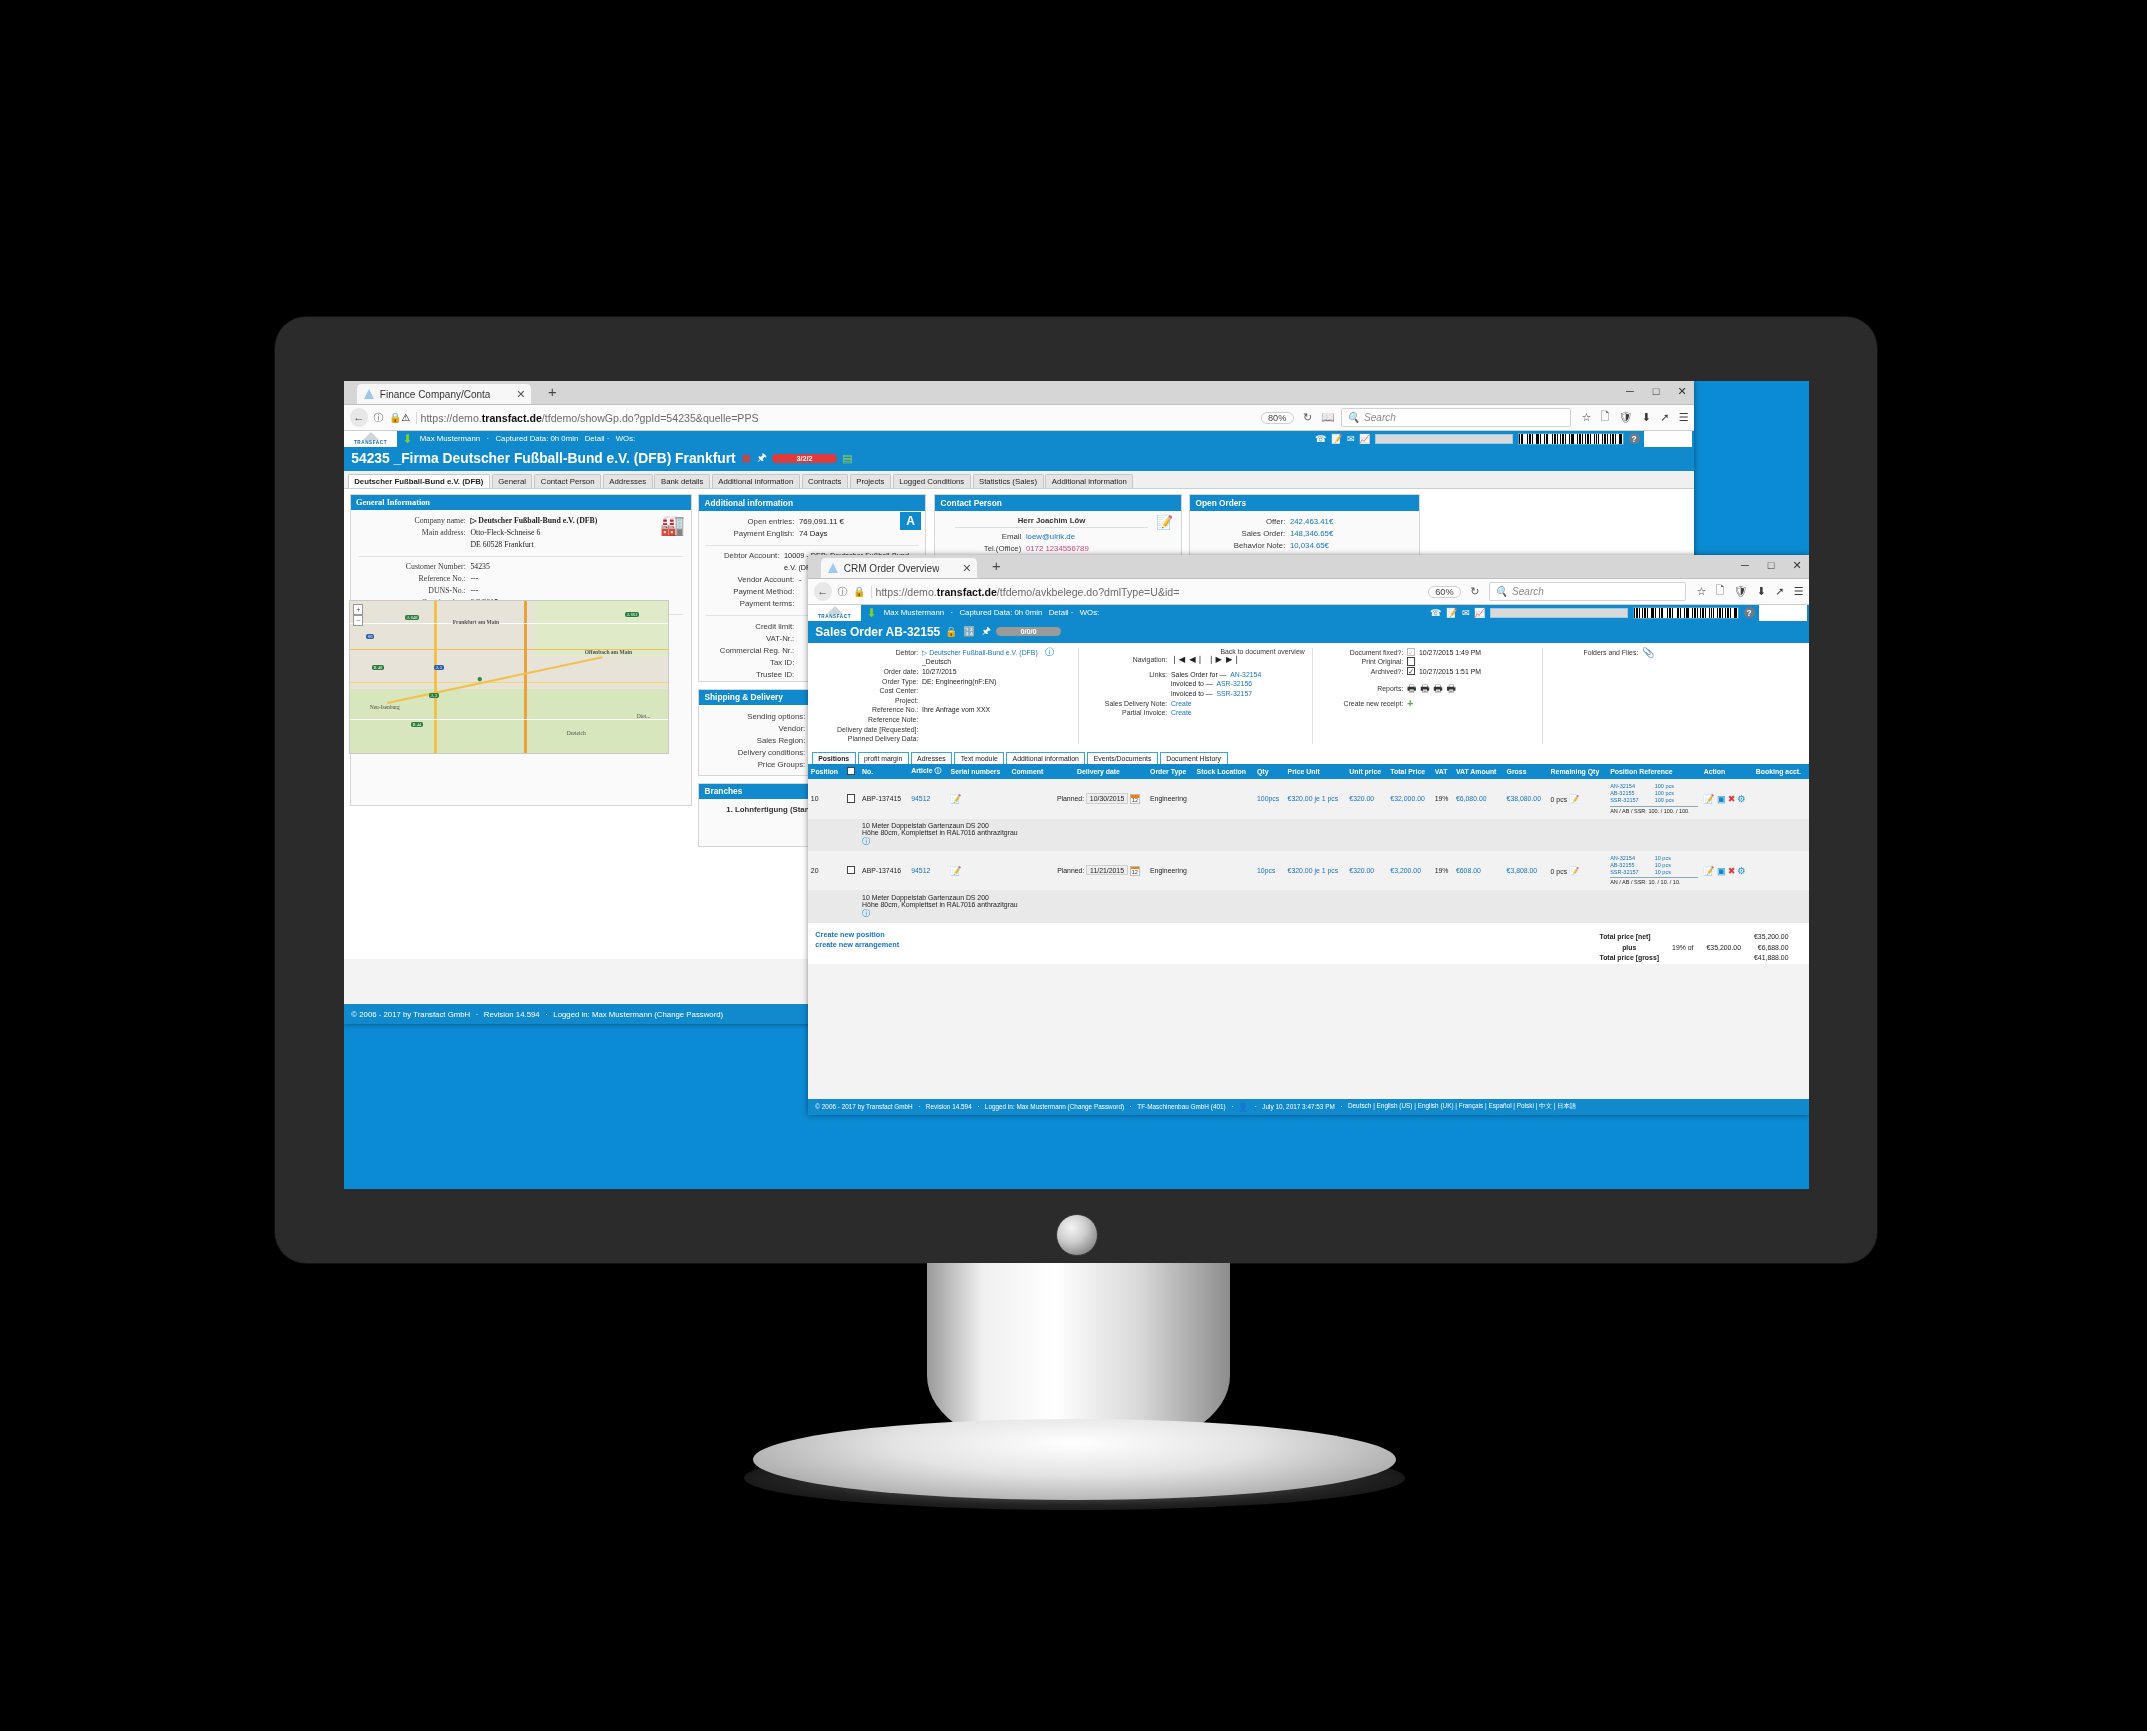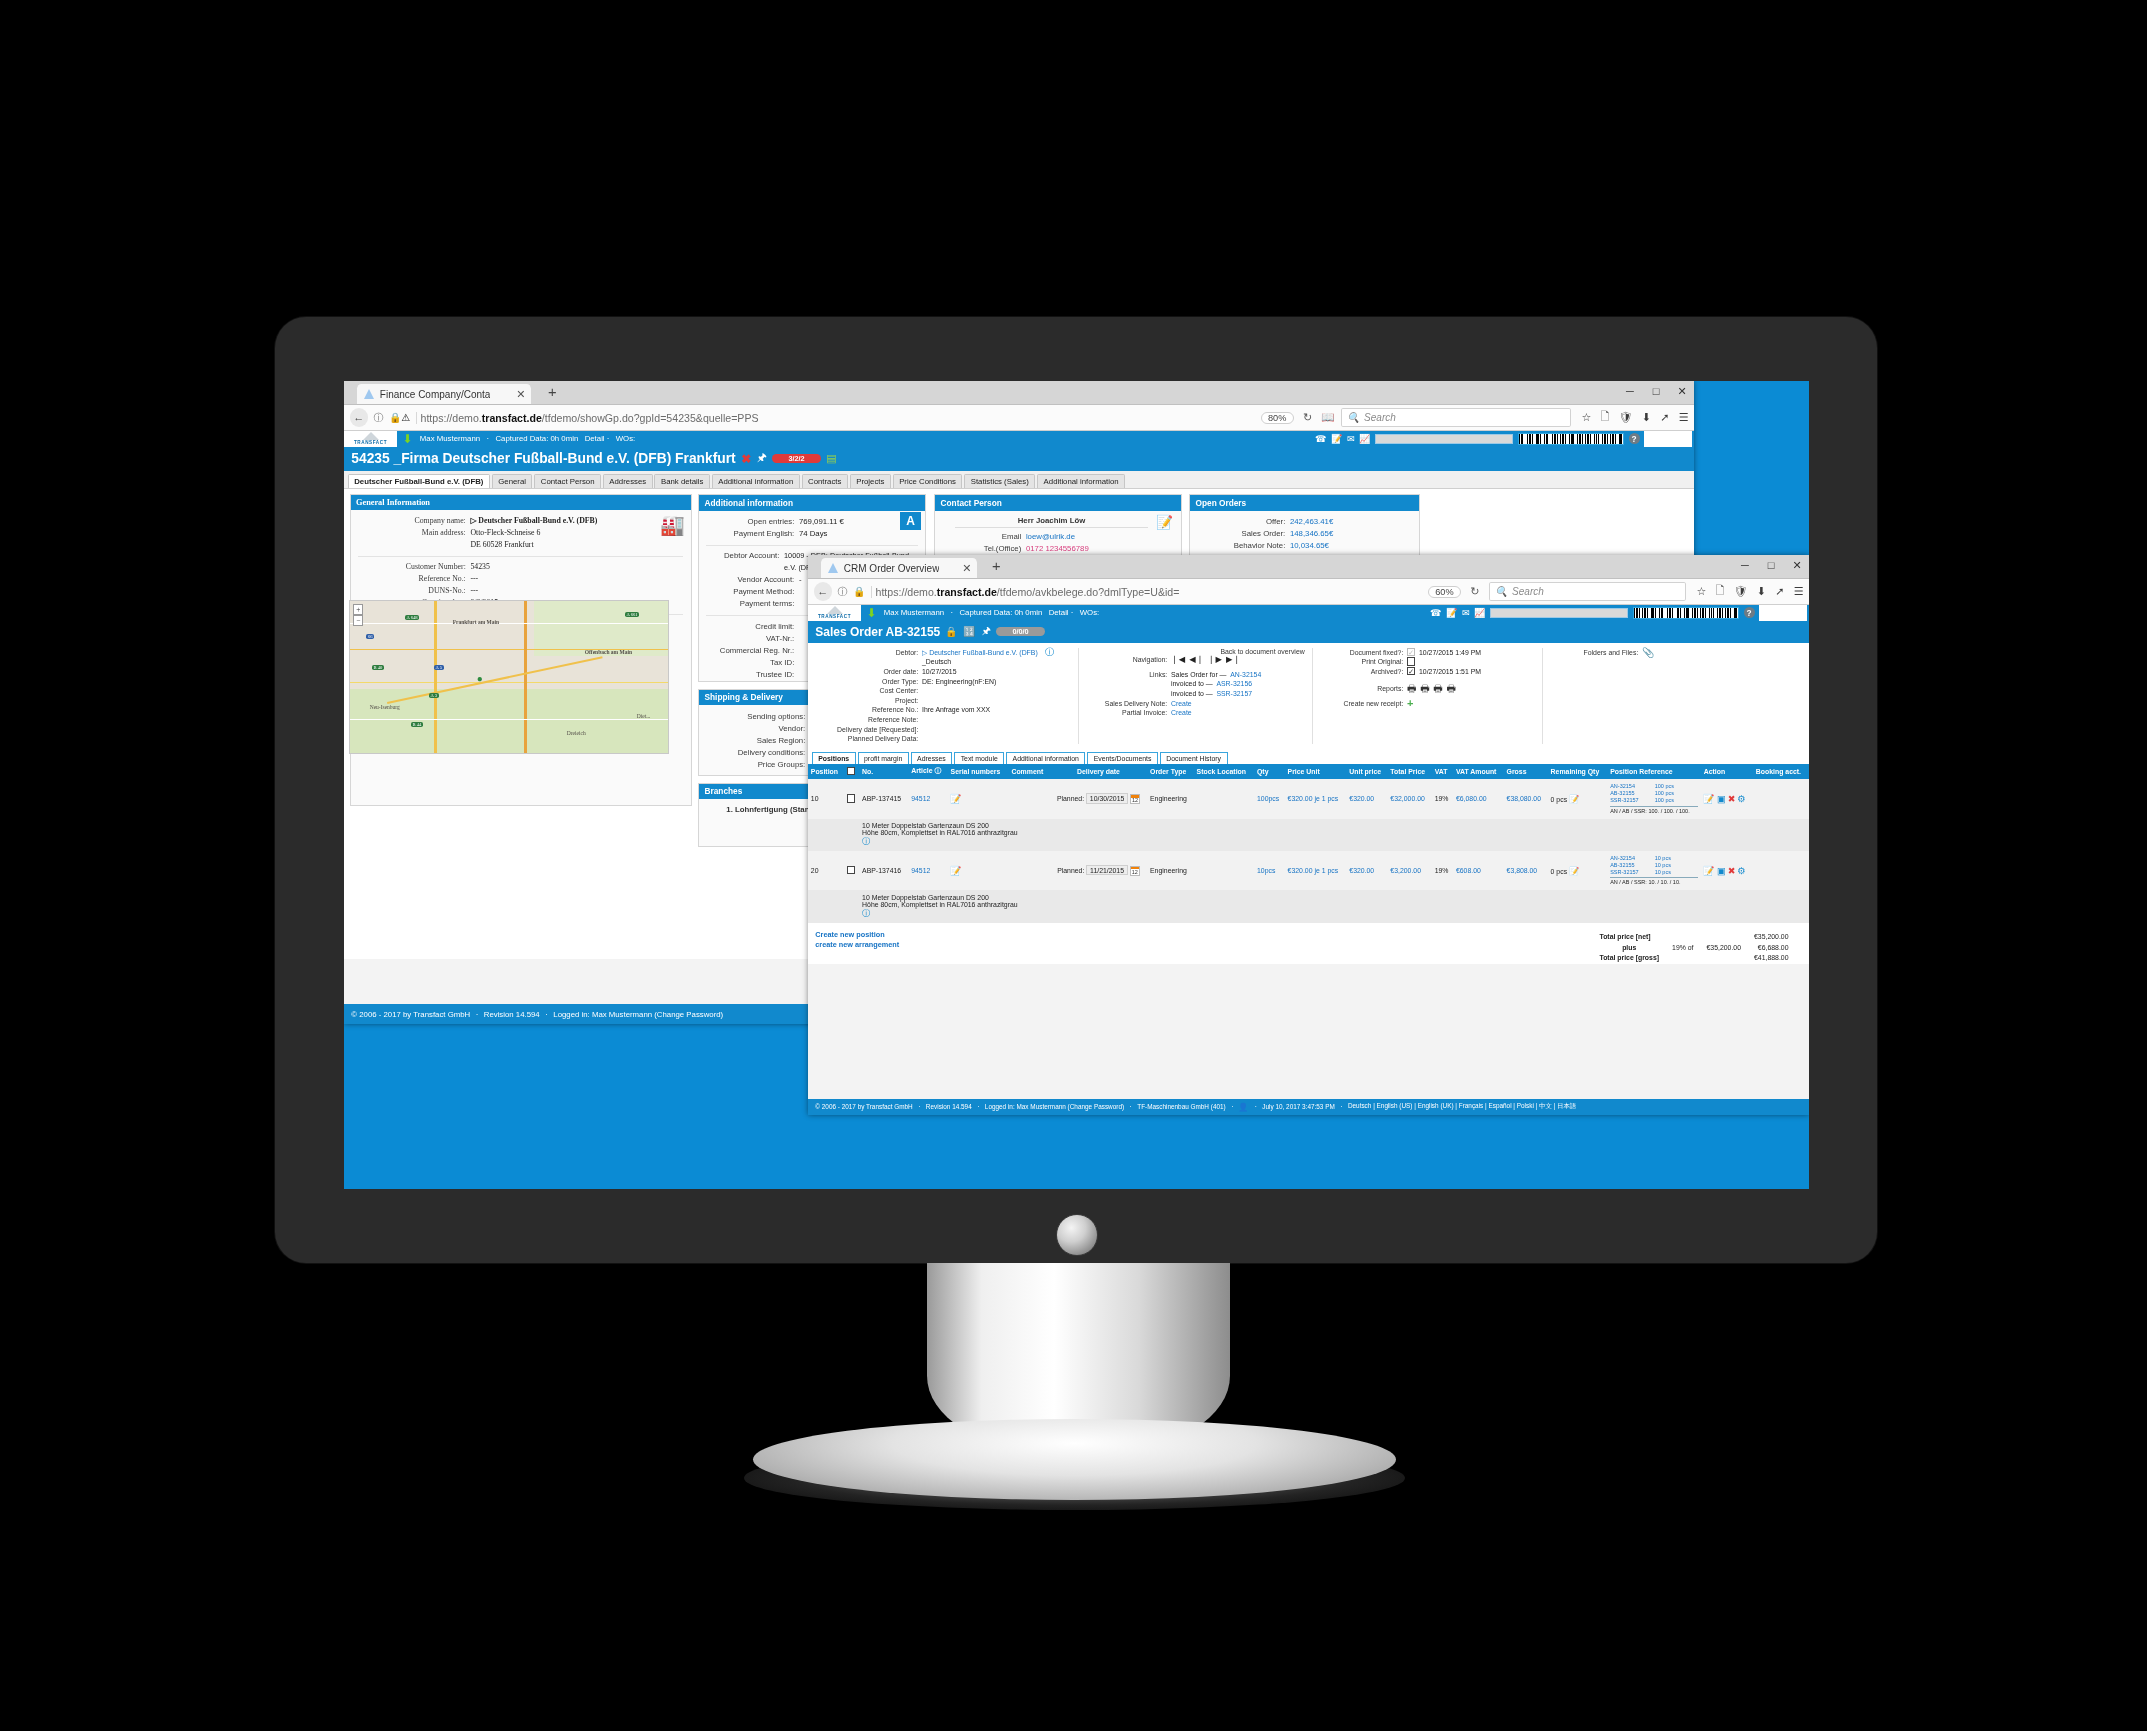--- a/index.html
+++ b/index.html
@@ -125,21 +125,21 @@
   }
   .tf-logo-right{ width:48px;height:15.6px;background:#fff;display:flex;flex-direction:column;align-items:center;justify-content:center;}
 
   
   .page-title-bar{
     background:#1189cd; color:#fff; display:flex; align-items:center; gap:5.5px;
     padding:2.8px 7.3px;
   }
   .page-title{ font-weight:bold; }
   .badge-pill{
-    background:#e03a3a;color:#fff;border-radius:9.2px;padding:0 16px;font-size:7.3px;font-weight:bold;
+    background:#e03a3a;color:#fff;border-radius:9.2px;padding:0 24px;font-size:7.3px;font-weight:bold;
   }
   .badge-pill.grey{ background:#9a9a9a;}
 
   
   .apptabs{ background:#f0f0f0; display:flex; gap:1.8px; padding:2.8px 3.7px 0 3.7px; border-bottom:0.9px solid #cfcfcf;}
   .apptab{
     background:#e4e4e4;border:0.9px solid #c6c6c6;border-bottom:none;
     padding:1.8px 5.5px; font-size:7.8px; color:#222; border-radius:1.8px 1.8px 0 0; white-space:nowrap;
   }
   .apptab.active{ background:#fff; font-weight:bold;}
@@ -300,21 +300,21 @@
 
     <div class="apptabs">
       <span class="apptab active">Deutscher Fußball-Bund e.V. (DFB)</span>
       <span class="apptab">General</span>
       <span class="apptab">Contact Person</span>
       <span class="apptab">Addresses</span>
       <span class="apptab">Bank details</span>
       <span class="apptab">Additional information</span>
       <span class="apptab">Contracts</span>
       <span class="apptab">Projects</span>
-      <span class="apptab">Price Conditions</span>
+      <span class="apptab">Logged Conditions</span>
       <span class="apptab">Statistics (Sales)</span>
       <span class="apptab">Additional information</span>
     </div>
 
     <div style="position:relative;background:#fff;height:470px;padding:5.5px;">
 
       <div class="panel" style="position:absolute;left:5.5px;top:5.5px;width:342px;height:312px;font-family:Liberation Serif, serif;">
         <div class="panel-head">General Information</div>
         <div class="panel-body" style="position:relative;">
           <div class="kv">

